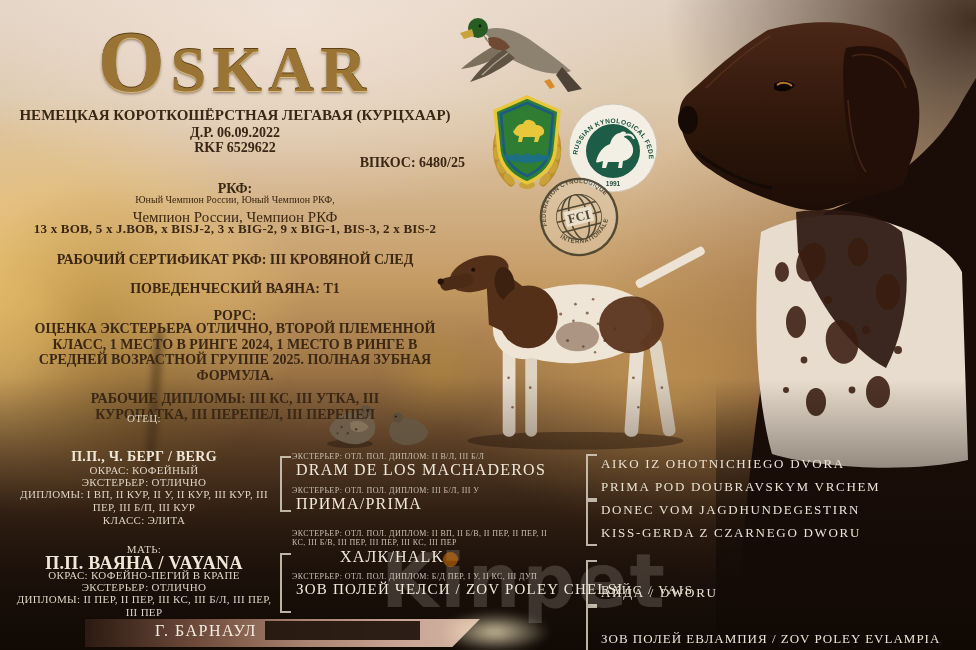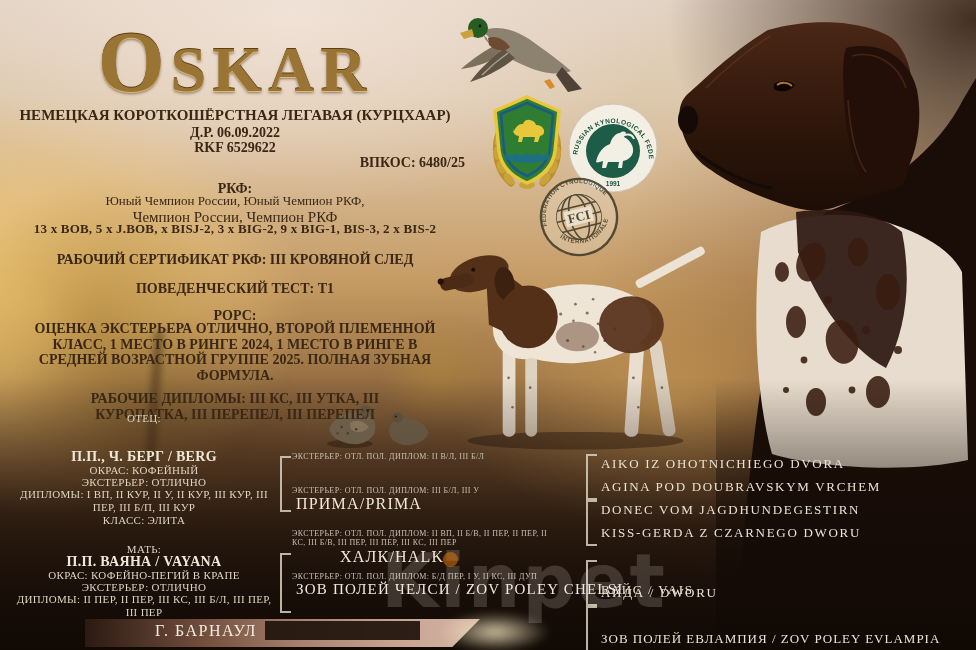--- a/index.html
+++ b/index.html
@@ -230,60 +230,61 @@
   </svg>
 
   <div class="title">OSKAR</div>
 
   <div class="txt center-col b" style="top:107px;font-size:15px;">НЕМЕЦКАЯ КОРОТКОШЁРСТНАЯ ЛЕГАВАЯ (КУРЦХААР)</div>
   <div class="txt center-col b" style="top:125px;font-size:14px;">Д.Р. 06.09.2022</div>
   <div class="txt center-col b" style="top:140px;font-size:14px;">RKF 6529622</div>
   <div class="txt center-col b" style="top:155px;font-size:14px;text-align:right;">ВПКОС: 6480/25</div>
 
   <div class="txt center-col b" style="top:181px;font-size:14px;">РКФ:</div>
-  <div class="txt center-col" style="top:194px;font-size:13px;">Юный Чемпион России, Юный Чемпион РКФ,</div>
+  <div class="txt center-col" style="top:194px;font-size:10px;">Юный Чемпион России, Юный Чемпион РКФ,</div>
   <div class="txt center-col" style="top:209px;font-size:15px;">Чемпион России, Чемпион РКФ</div>
   <div class="txt center-col b" style="top:222px;font-size:13px;letter-spacing:.2px;text-align:center;">13 х BOB, 5 х J.BOB, х BISJ-2, 3 х BIG-2, 9 х BIG-1, BIS-3, 2 х BIS-2</div>
 
   <div class="txt center-col b" style="top:252px;font-size:14px;">РАБОЧИЙ СЕРТИФИКАТ РКФ: III КРОВЯНОЙ СЛЕД</div>
-  <div class="txt center-col b" style="top:281px;font-size:14px;">ПОВЕДЕНЧЕСКИЙ ТЕСТ: Т1</div>
+  <div class="txt center-col b" style="top:281px;font-size:14px;">ПОВЕДЕНЧЕСКИЙ ВАЯНА: Т1</div>
 
   <div class="txt center-col b" style="top:308px;font-size:14px;">РОРС:</div>
   <div class="txt b" style="left:30px;top:321px;width:410px;font-size:14px;line-height:15.5px;">ОЦЕНКА ЭКСТЕРЬЕРА ОТЛИЧНО, ВТОРОЙ ПЛЕМЕННОЙ КЛАСС, 1 МЕСТО В РИНГЕ 2024, 1 МЕСТО В РИНГЕ В СРЕДНЕЙ ВОЗРАСТНОЙ ГРУППЕ 2025. ПОЛНАЯ ЗУБНАЯ ФОРМУЛА.</div>
 
   <div class="txt b" style="left:45px;top:391px;width:380px;font-size:14px;line-height:15.5px;">РАБОЧИЕ ДИПЛОМЫ: III КС, III УТКА, III КУРОПАТКА, III ПЕРЕПЕЛ,  III ПЕРЕПЕЛ</div>
 
   <div class="txt leftcol" style="top:412px;">ОТЕЦ:</div>
   <div class="txt leftcol b" style="top:449px;font-size:14px;color:#efe7d8;">П.П., Ч. БЕРГ / BERG</div>
   <div class="txt leftcol" style="top:464px;">ОКРАС: КОФЕЙНЫЙ</div>
   <div class="txt leftcol" style="top:476px;">ЭКСТЕРЬЕР: ОТЛИЧНО</div>
   <div class="txt leftcol" style="top:488px;left:14px;width:260px;line-height:12.5px;">ДИПЛОМЫ: I ВП, II КУР, II У, II КУР, III КУР, III ПЕР, III Б/П, III КУР</div>
   <div class="txt leftcol" style="top:514px;">КЛАСС: ЭЛИТА</div>
 
   <div class="txt leftcol" style="top:543px;">МАТЬ:</div>
-  <div class="txt leftcol b" style="top:554px;font-size:14px;color:#efe7d8;">П.П. ВАЯНА / VAYANA</div>
+  <div class="txt leftcol b" style="top:554px;font-size:18px;color:#efe7d8;">П.П. ВАЯНА / VAYANA</div>
   <div class="txt leftcol" style="top:569px;">ОКРАС: КОФЕЙНО-ПЕГИЙ В КРАПЕ</div>
   <div class="txt leftcol" style="top:581px;">ЭКСТЕРЬЕР: ОТЛИЧНО</div>
   <div class="txt leftcol" style="top:593px;left:14px;width:260px;line-height:12.5px;text-align:center;">ДИПЛОМЫ: II ПЕР, II ПЕР, III КС, III Б/Л, III ПЕР, III ПЕР</div>
   <div class="txt leftcol" style="top:618px;">КЛАСС: ЭЛИТА</div>
 
   <div class="bracket" style="left:280px;top:456px;height:52px;"></div>
   <div class="cap" style="left:292px;top:452px;width:290px;">ЭКСТЕРЬЕР: ОТЛ. ПОЛ. ДИПЛОМ: II В/Л, III Б/Л</div>
+  <div class="name-m" style="left:296px;top:461px;">DRAM DE LOS MACHADEROS</div>
   <div class="cap" style="left:292px;top:486px;width:290px;">ЭКСТЕРЬЕР: ОТЛ. ПОЛ. ДИПЛОМ: III Б/Л, III У</div>
   <div class="name-m" style="left:296px;top:495px;">ПРИМА/PRIMA</div>
 
   <div class="bracket" style="left:280px;top:553px;height:56px;"></div>
   <div class="cap" style="left:292px;top:529px;width:268px;">ЭКСТЕРЬЕР: ОТЛ. ПОЛ. ДИПЛОМ: II ВП, II Б/В, II ПЕР, II ПЕР, II КС, III Б/В, III ПЕР, III ПЕР, III КС, III ПЕР</div>
   <div class="name-m" style="left:296px;top:548px;margin-left:44px;">ХАЛК/HALK</div>
   <div class="cap" style="left:292px;top:572px;width:290px;">ЭКСТЕРЬЕР: ОТЛ. ПОЛ. ДИПЛОМ: Б/Д ПЕР, I У, II КС, III ДУП</div>
   <div class="name-m" style="left:296px;top:581px;font-size:15px;">ЗОВ ПОЛЕЙ ЧЕЛСИ / ZOV POLEY CHELSI</div>
 
   <div class="bracket" style="left:586px;top:454px;height:42px;"></div>
   <div class="rline" style="left:601px;top:456px;">AIKO IZ OHOTNICHIEGO DVORA</div>
-  <div class="rline" style="left:601px;top:479px;">AGINA POD DOUBRAVSKYM VRCHEM</div>
+  <div class="rline" style="left:601px;top:479px;">PRIMA POD DOUBRAVSKYM VRCHEM</div>
 
   <div class="bracket" style="left:586px;top:500px;height:42px;"></div>
   <div class="rline" style="left:601px;top:502px;">DONEC VOM JAGDHUNDEGESTIRN</div>
   <div class="rline" style="left:601px;top:525px;">KISS-GERDA Z CZARNEGO DWORU</div>
 
   <div class="bracket" style="left:586px;top:560px;height:42px;"></div>
   <div class="rline" style="left:601px;top:562px;margin-top:20px;">ВАЙС / VAIS</div>
   <div class="rline" style="left:601px;top:585px;">АЙДА / DWORU</div>
 
   <div class="bracket" style="left:586px;top:606px;height:42px;"></div>

